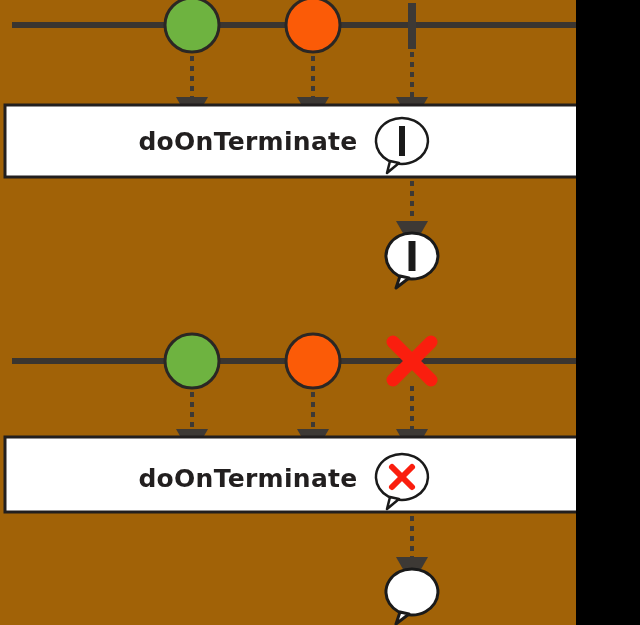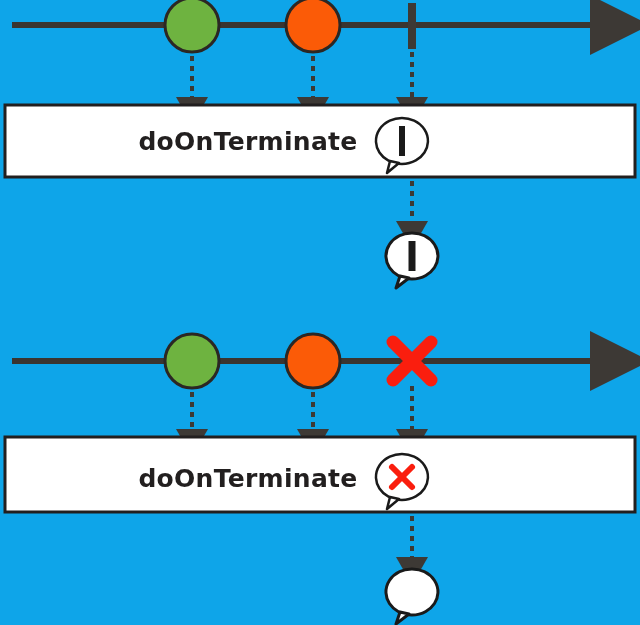--- a/index.html
+++ b/index.html
@@ -2,23 +2,23 @@
 <html><head>
 <meta charset="utf-8">
 <style>
   html, body {
     margin: 0;
     padding: 0;
     background: #000000;
   }
   #canvas-root {
     position: relative;
-    width: 640px;
+    width: 576px;
     height: 625px;
-    background: #0ea5e9;
+    background: #a16207;
     overflow: hidden;
     font-family: "DejaVu Sans", sans-serif;
   }
   svg.diagram-svg {
     display: block;
     width: 640px;
     height: 625px;
   }
   text.op-label {
     font-family: "DejaVu Sans", sans-serif;

